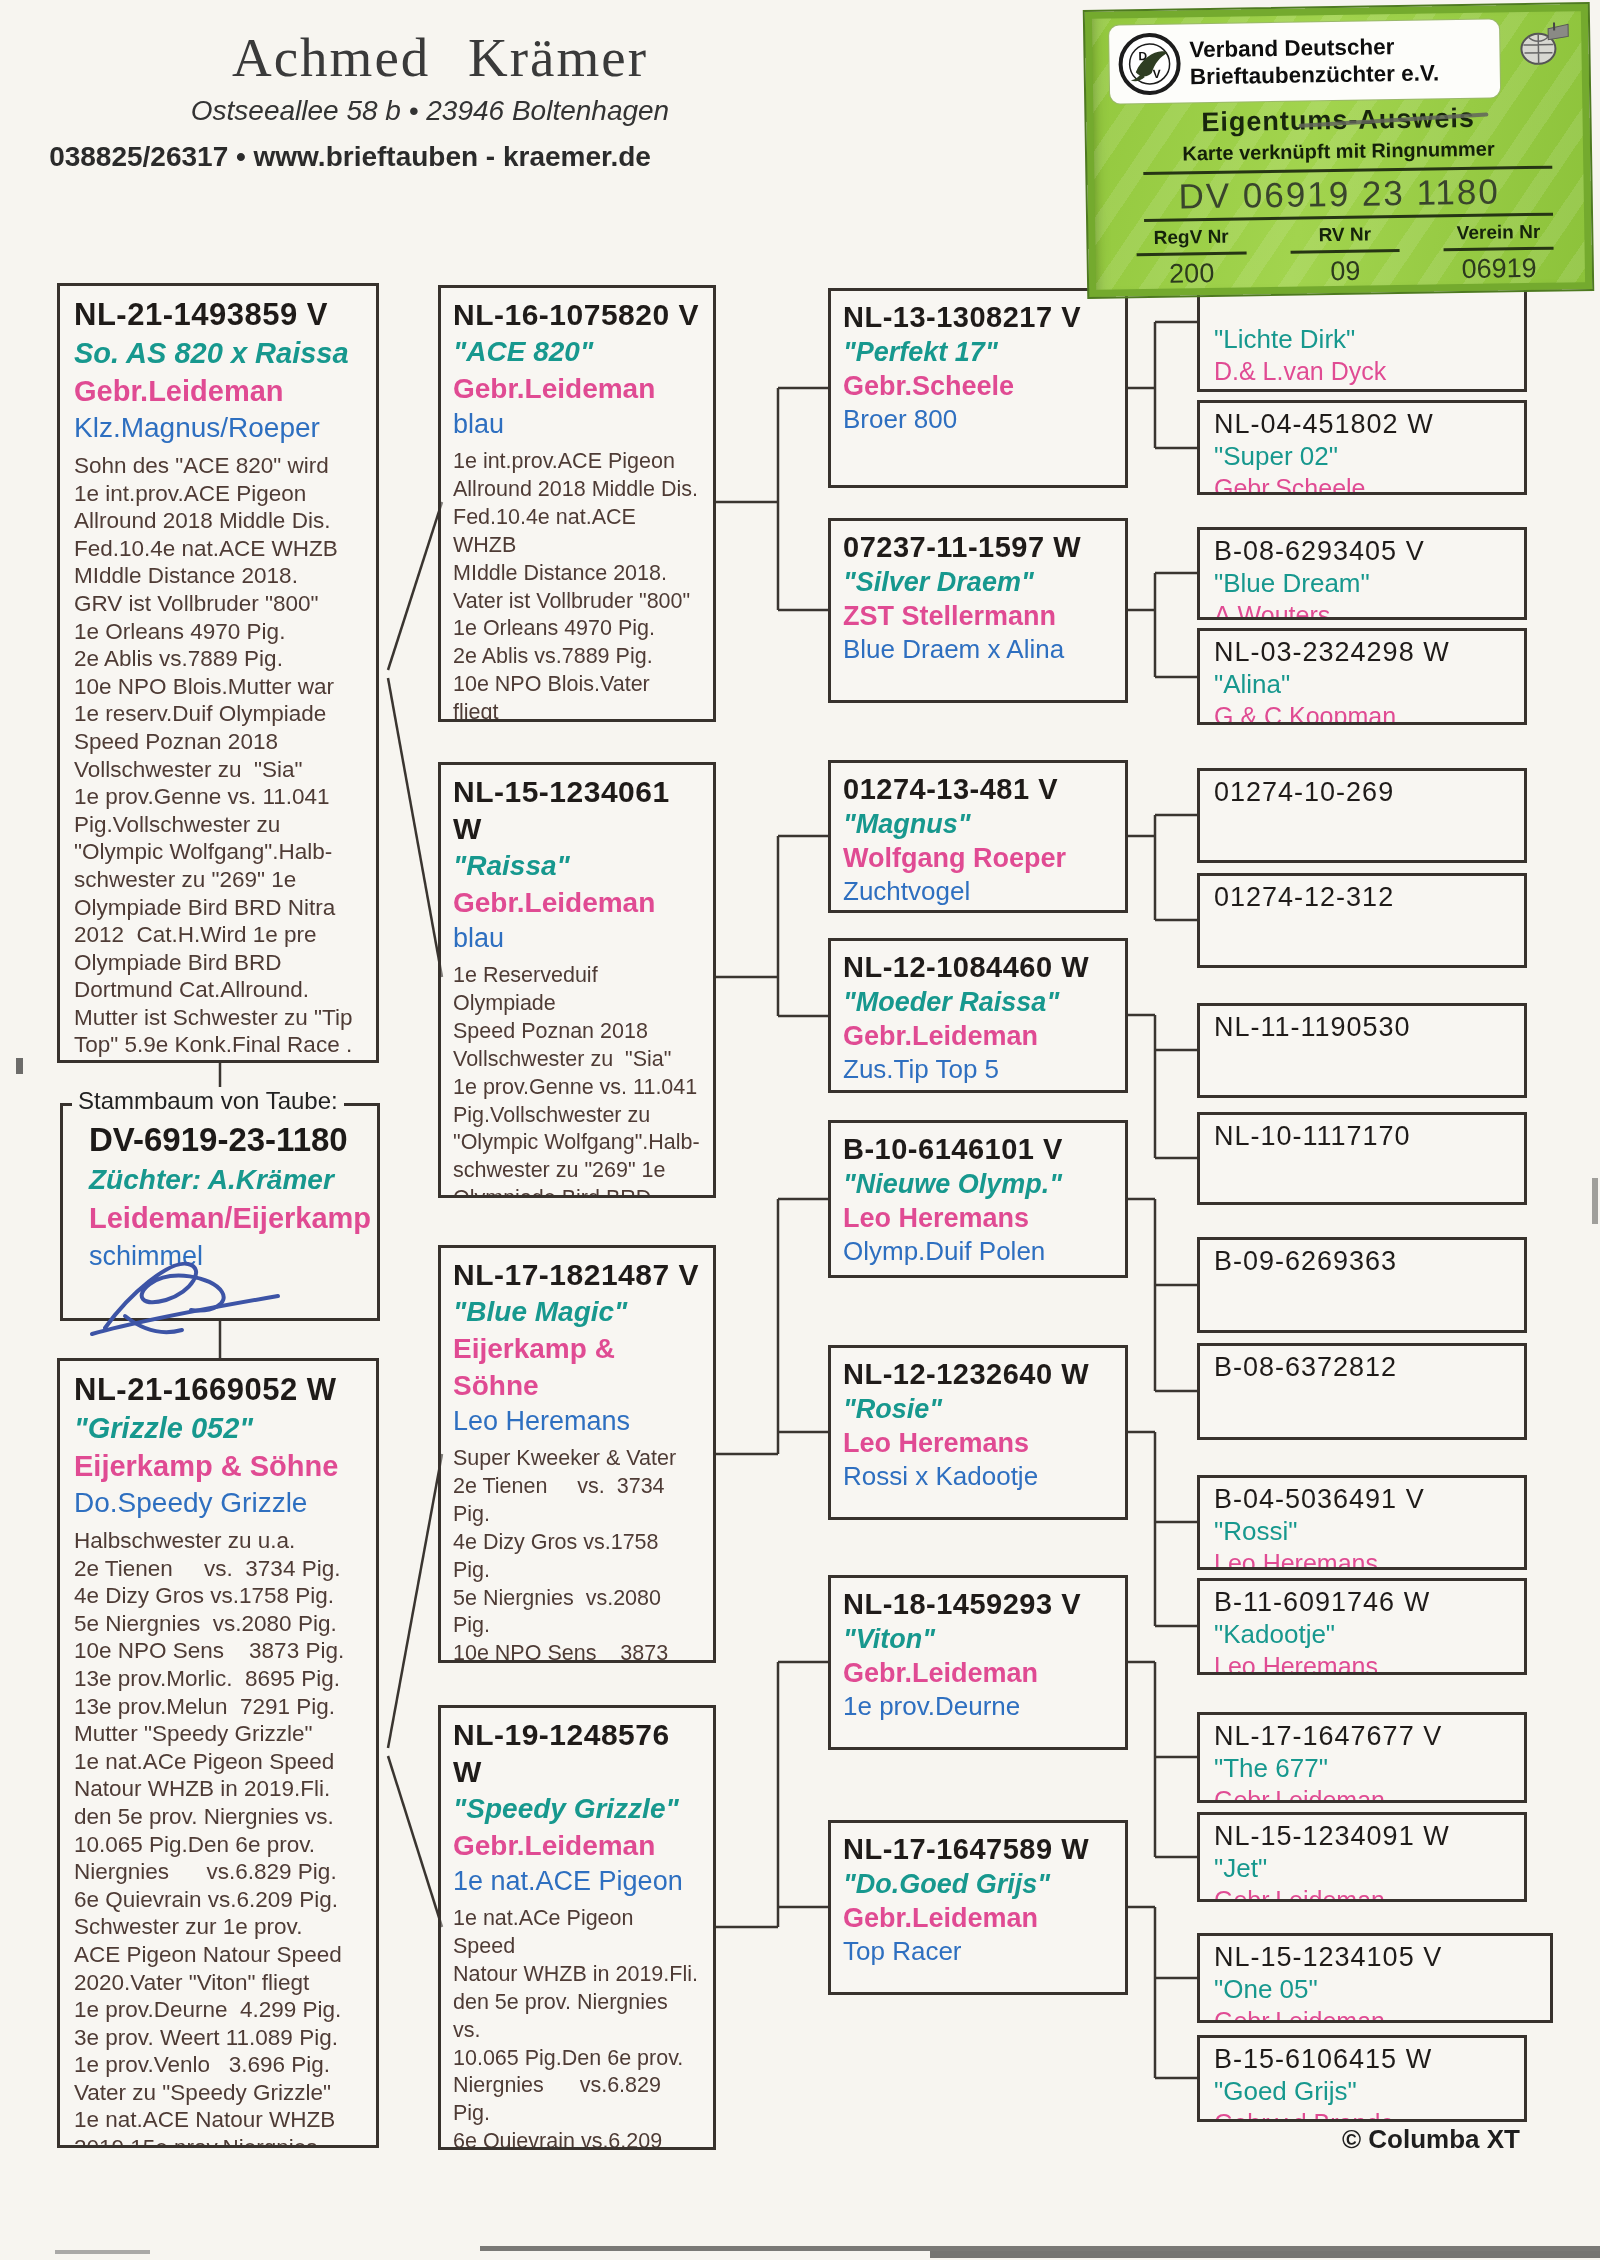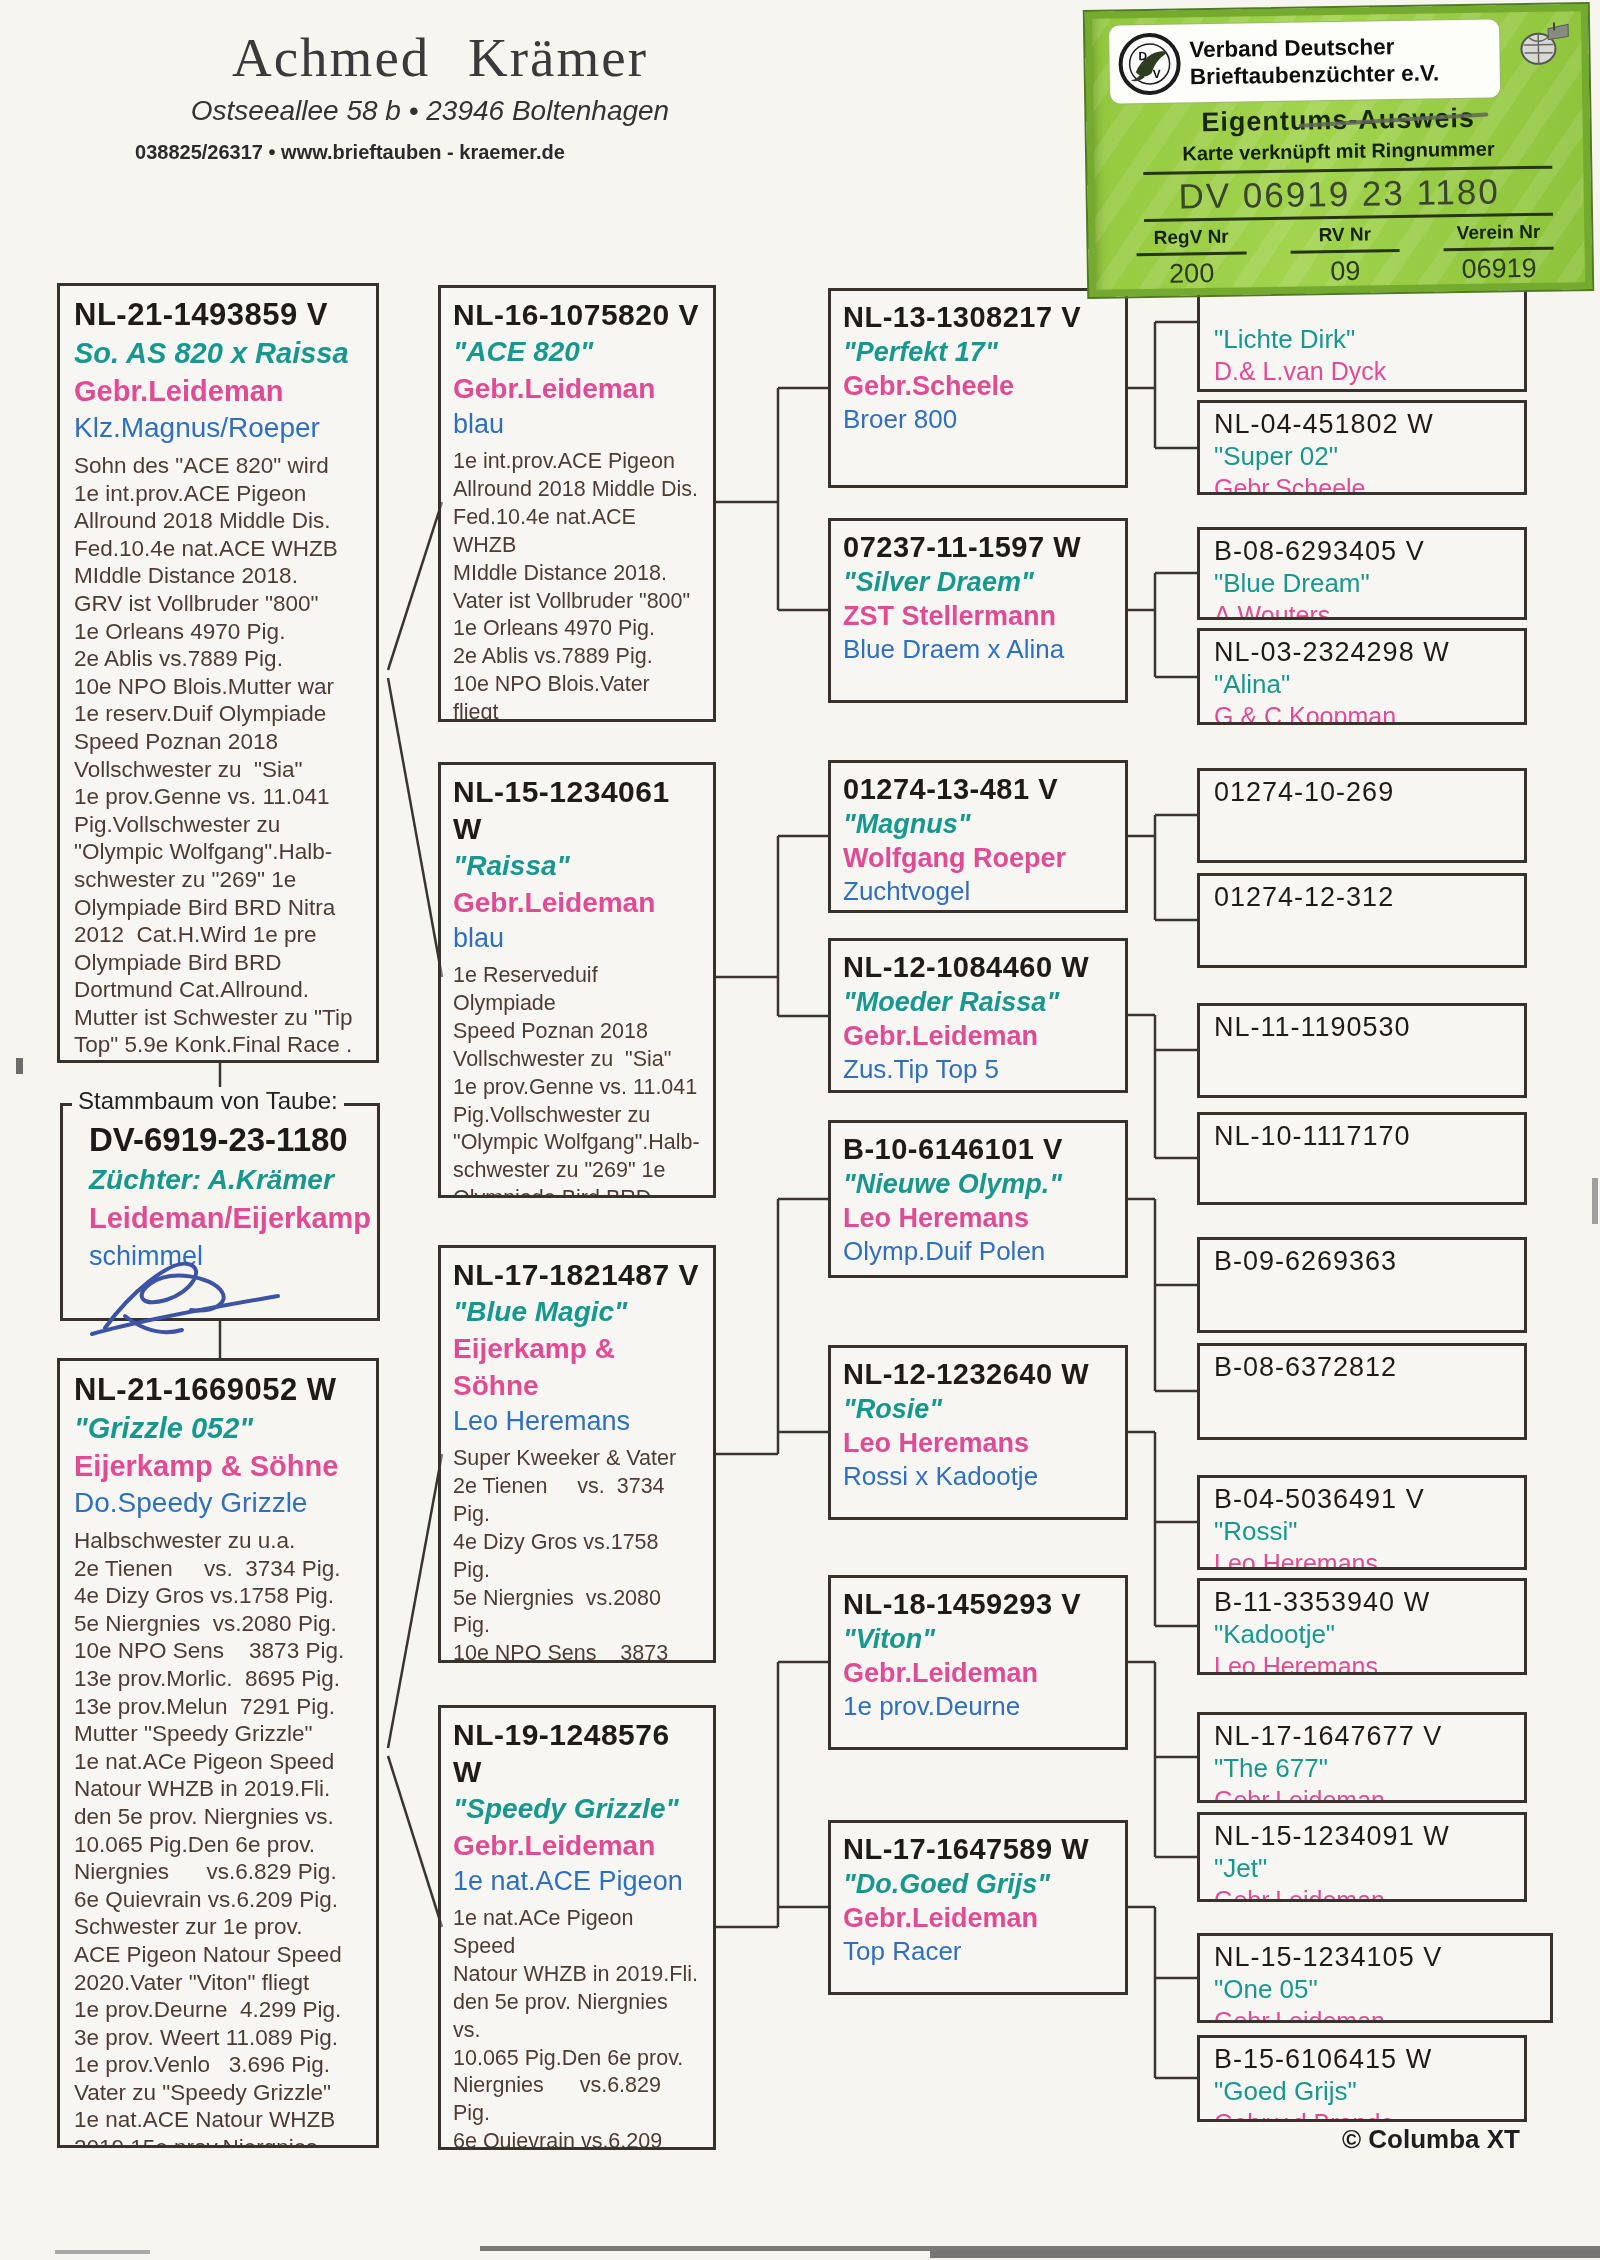--- a/index.html
+++ b/index.html
@@ -9,21 +9,21 @@
     background:#f7f5f0; overflow:hidden;
     font-family:"Liberation Sans", sans-serif; color:#222;
   }
   
   .h-name { position:absolute; left:120px; top:26px; width:640px; text-align:center;
     font-family:"Liberation Serif", serif; font-weight:normal; font-size:55px;
     letter-spacing:2px; word-spacing:22px; color:#3a3a3a; }
   .h-addr { position:absolute; left:30px; top:95px; width:800px; text-align:center;
     font-style:italic; font-size:28px; color:#333; }
   .h-tel  { position:absolute; left:40px; top:141px; width:620px; text-align:center;
-    font-weight:bold; font-size:20px; color:#2b2b2b; }
+    font-weight:bold; font-size:28px; color:#2b2b2b; }
 
   
   .card { position:absolute; left:1085px; top:6px; width:507px; height:289px; z-index:6;
     background:linear-gradient(100deg,#93c83e,#a2d44e 45%,#8cc23a);
     border:2px solid #4e7a20;
     box-shadow: inset 0 0 0 7px #74aa2e, inset 12px 0 14px -6px rgba(40,70,10,.55);
     transform:rotate(-0.9deg); }
   .card::before { content:""; position:absolute; inset:7px;
     background:repeating-linear-gradient(125deg, rgba(255,255,255,.10) 0 16px, rgba(0,0,0,0) 16px 38px); }
   .card-head { position:absolute; left:24px; top:14px; width:390px; height:78px;
@@ -399,21 +399,21 @@
   </div>
   <div class="pbox g4" style="left:1197px;top:1343px;width:330px;height:97px">
     <div class="ring">B-08-6372812</div>
   </div>
   <div class="pbox g4" style="left:1197px;top:1475px;width:330px;height:95px">
     <div class="ring">B-04-5036491 V</div>
     <div class="name">"Rossi"</div>
     <div class="breeder">Leo Heremans</div>
   </div>
   <div class="pbox g4" style="left:1197px;top:1578px;width:330px;height:97px">
-    <div class="ring">B-11-3353940 W</div>
+    <div class="ring">B-11-6091746 W</div>
     <div class="name">"Kadootje"</div>
     <div class="breeder">Leo Heremans</div>
   </div>
   <div class="pbox g4" style="left:1197px;top:1712px;width:330px;height:91px">
     <div class="ring">NL-17-1647677 V</div>
     <div class="name">"The 677"</div>
     <div class="breeder">Gebr.Leideman</div>
   </div>
   <div class="pbox g4" style="left:1197px;top:1812px;width:330px;height:90px">
     <div class="ring">NL-15-1234091 W</div>

